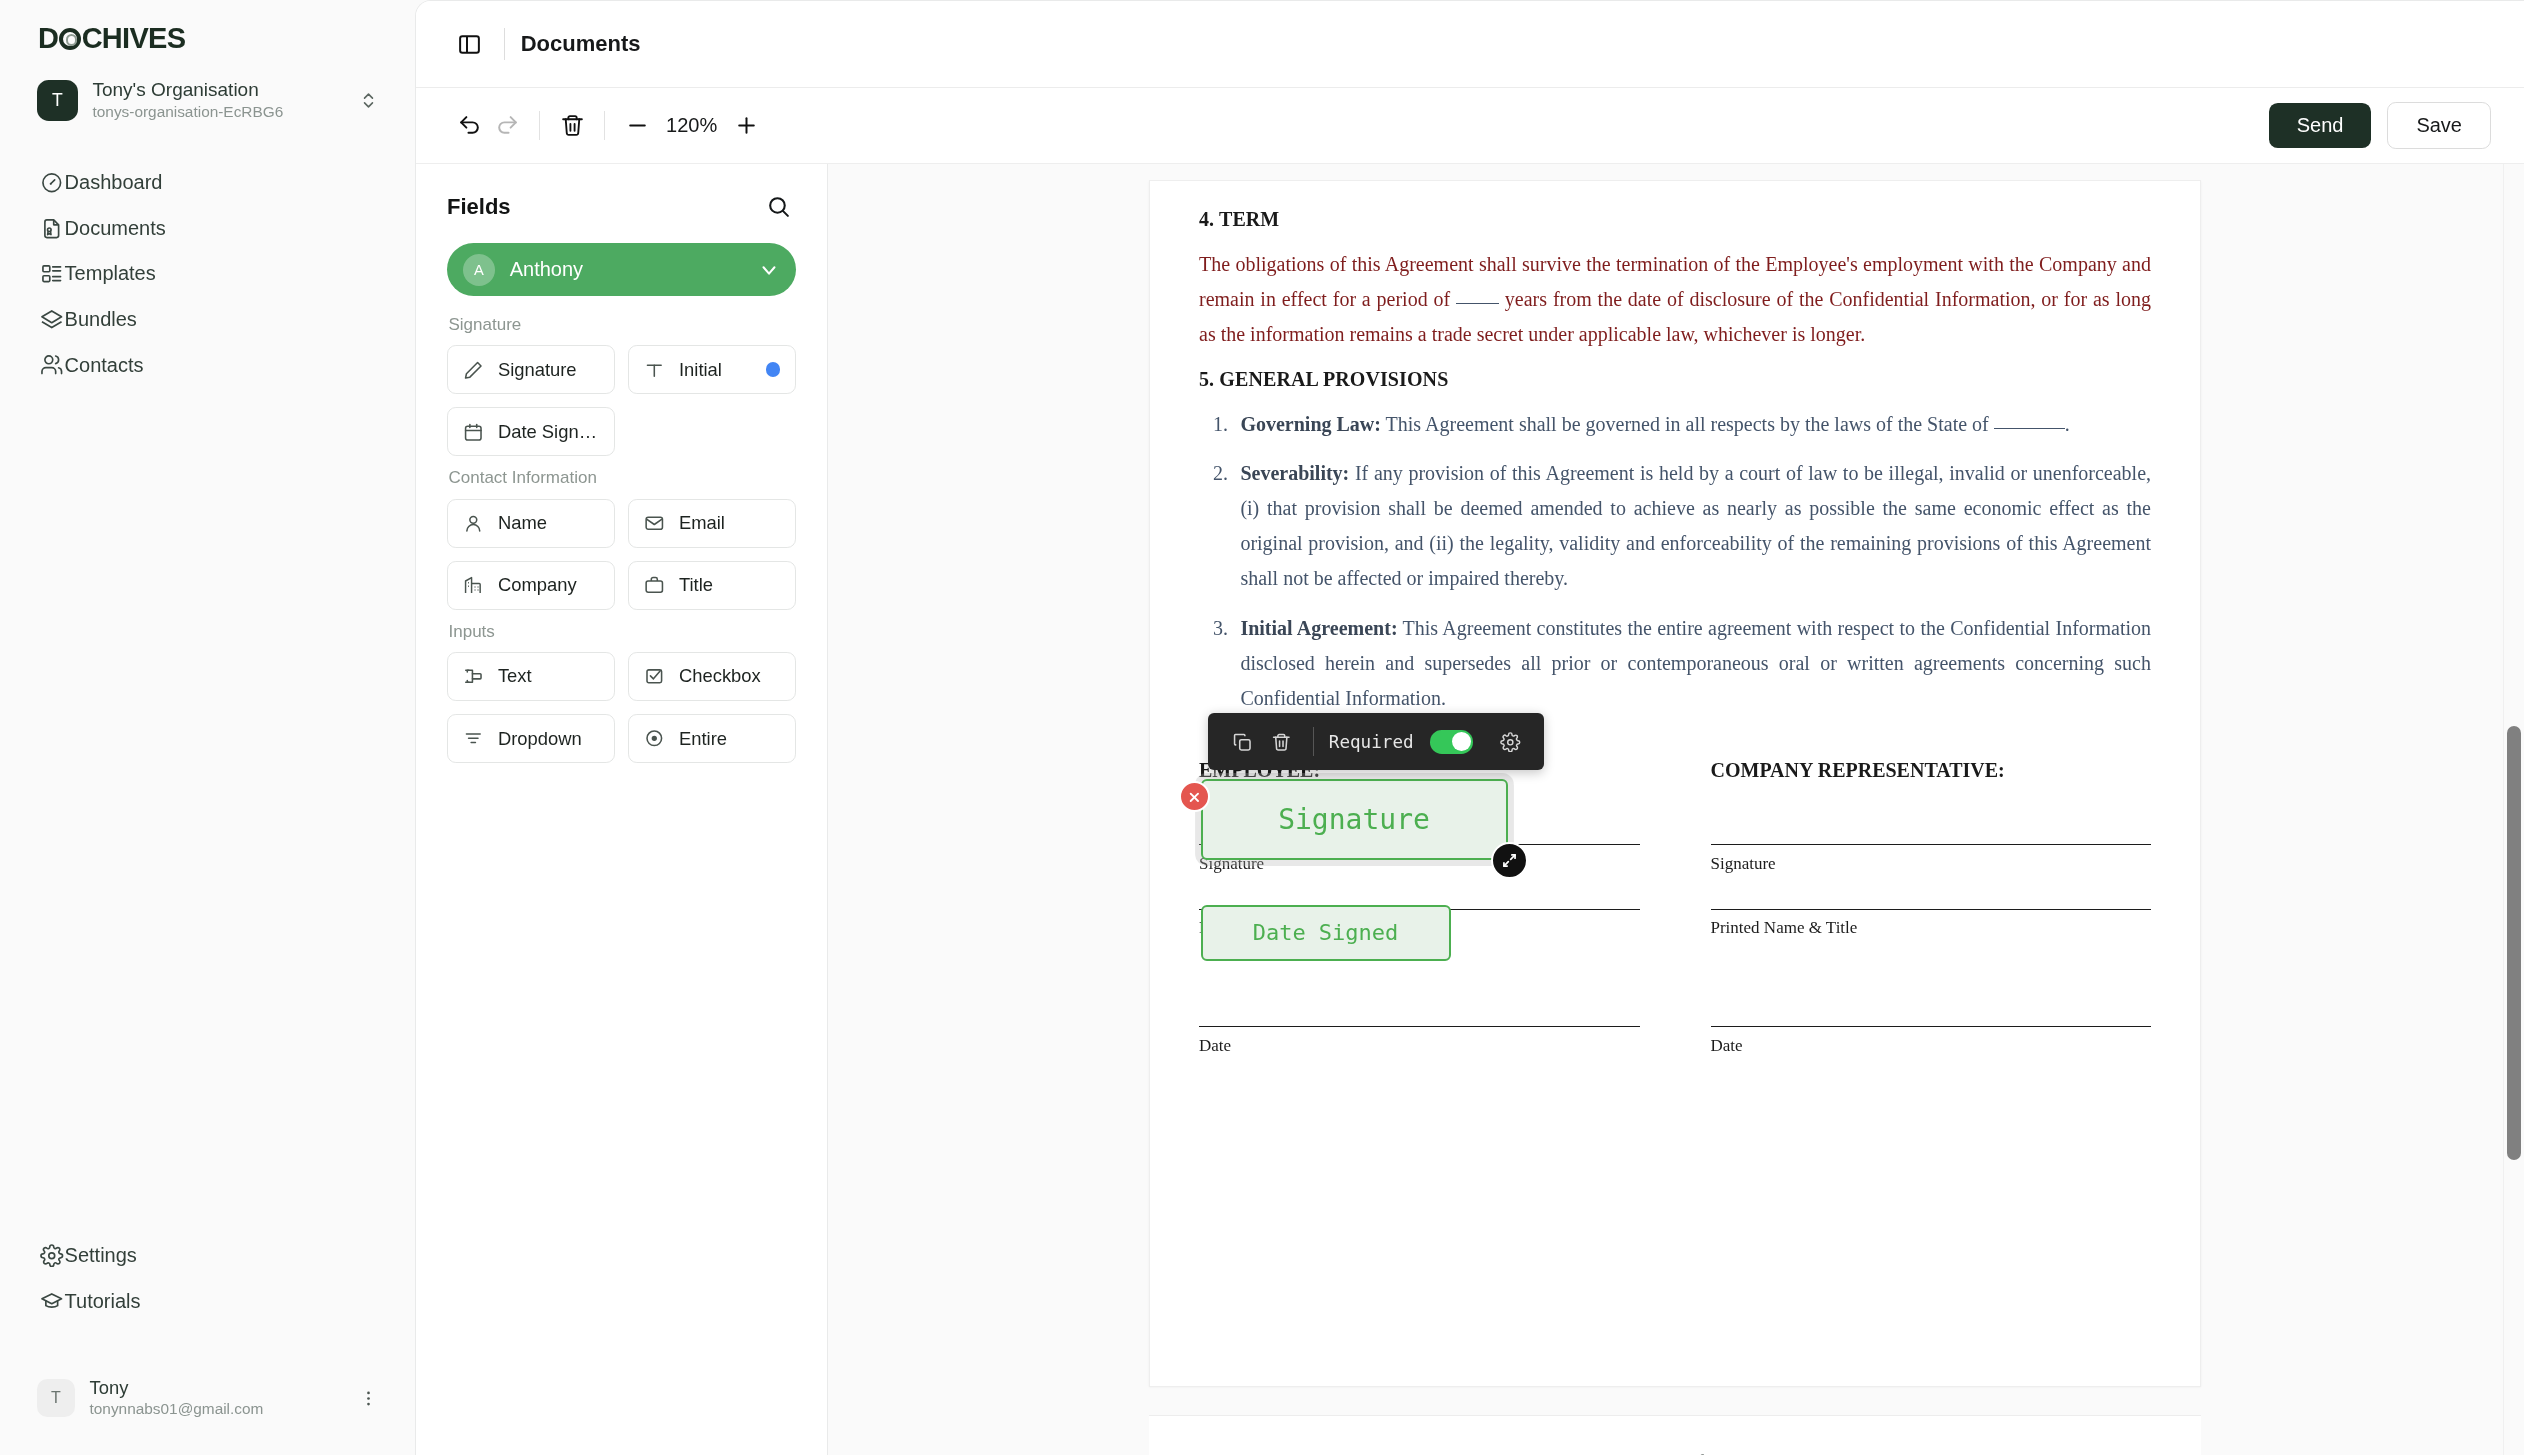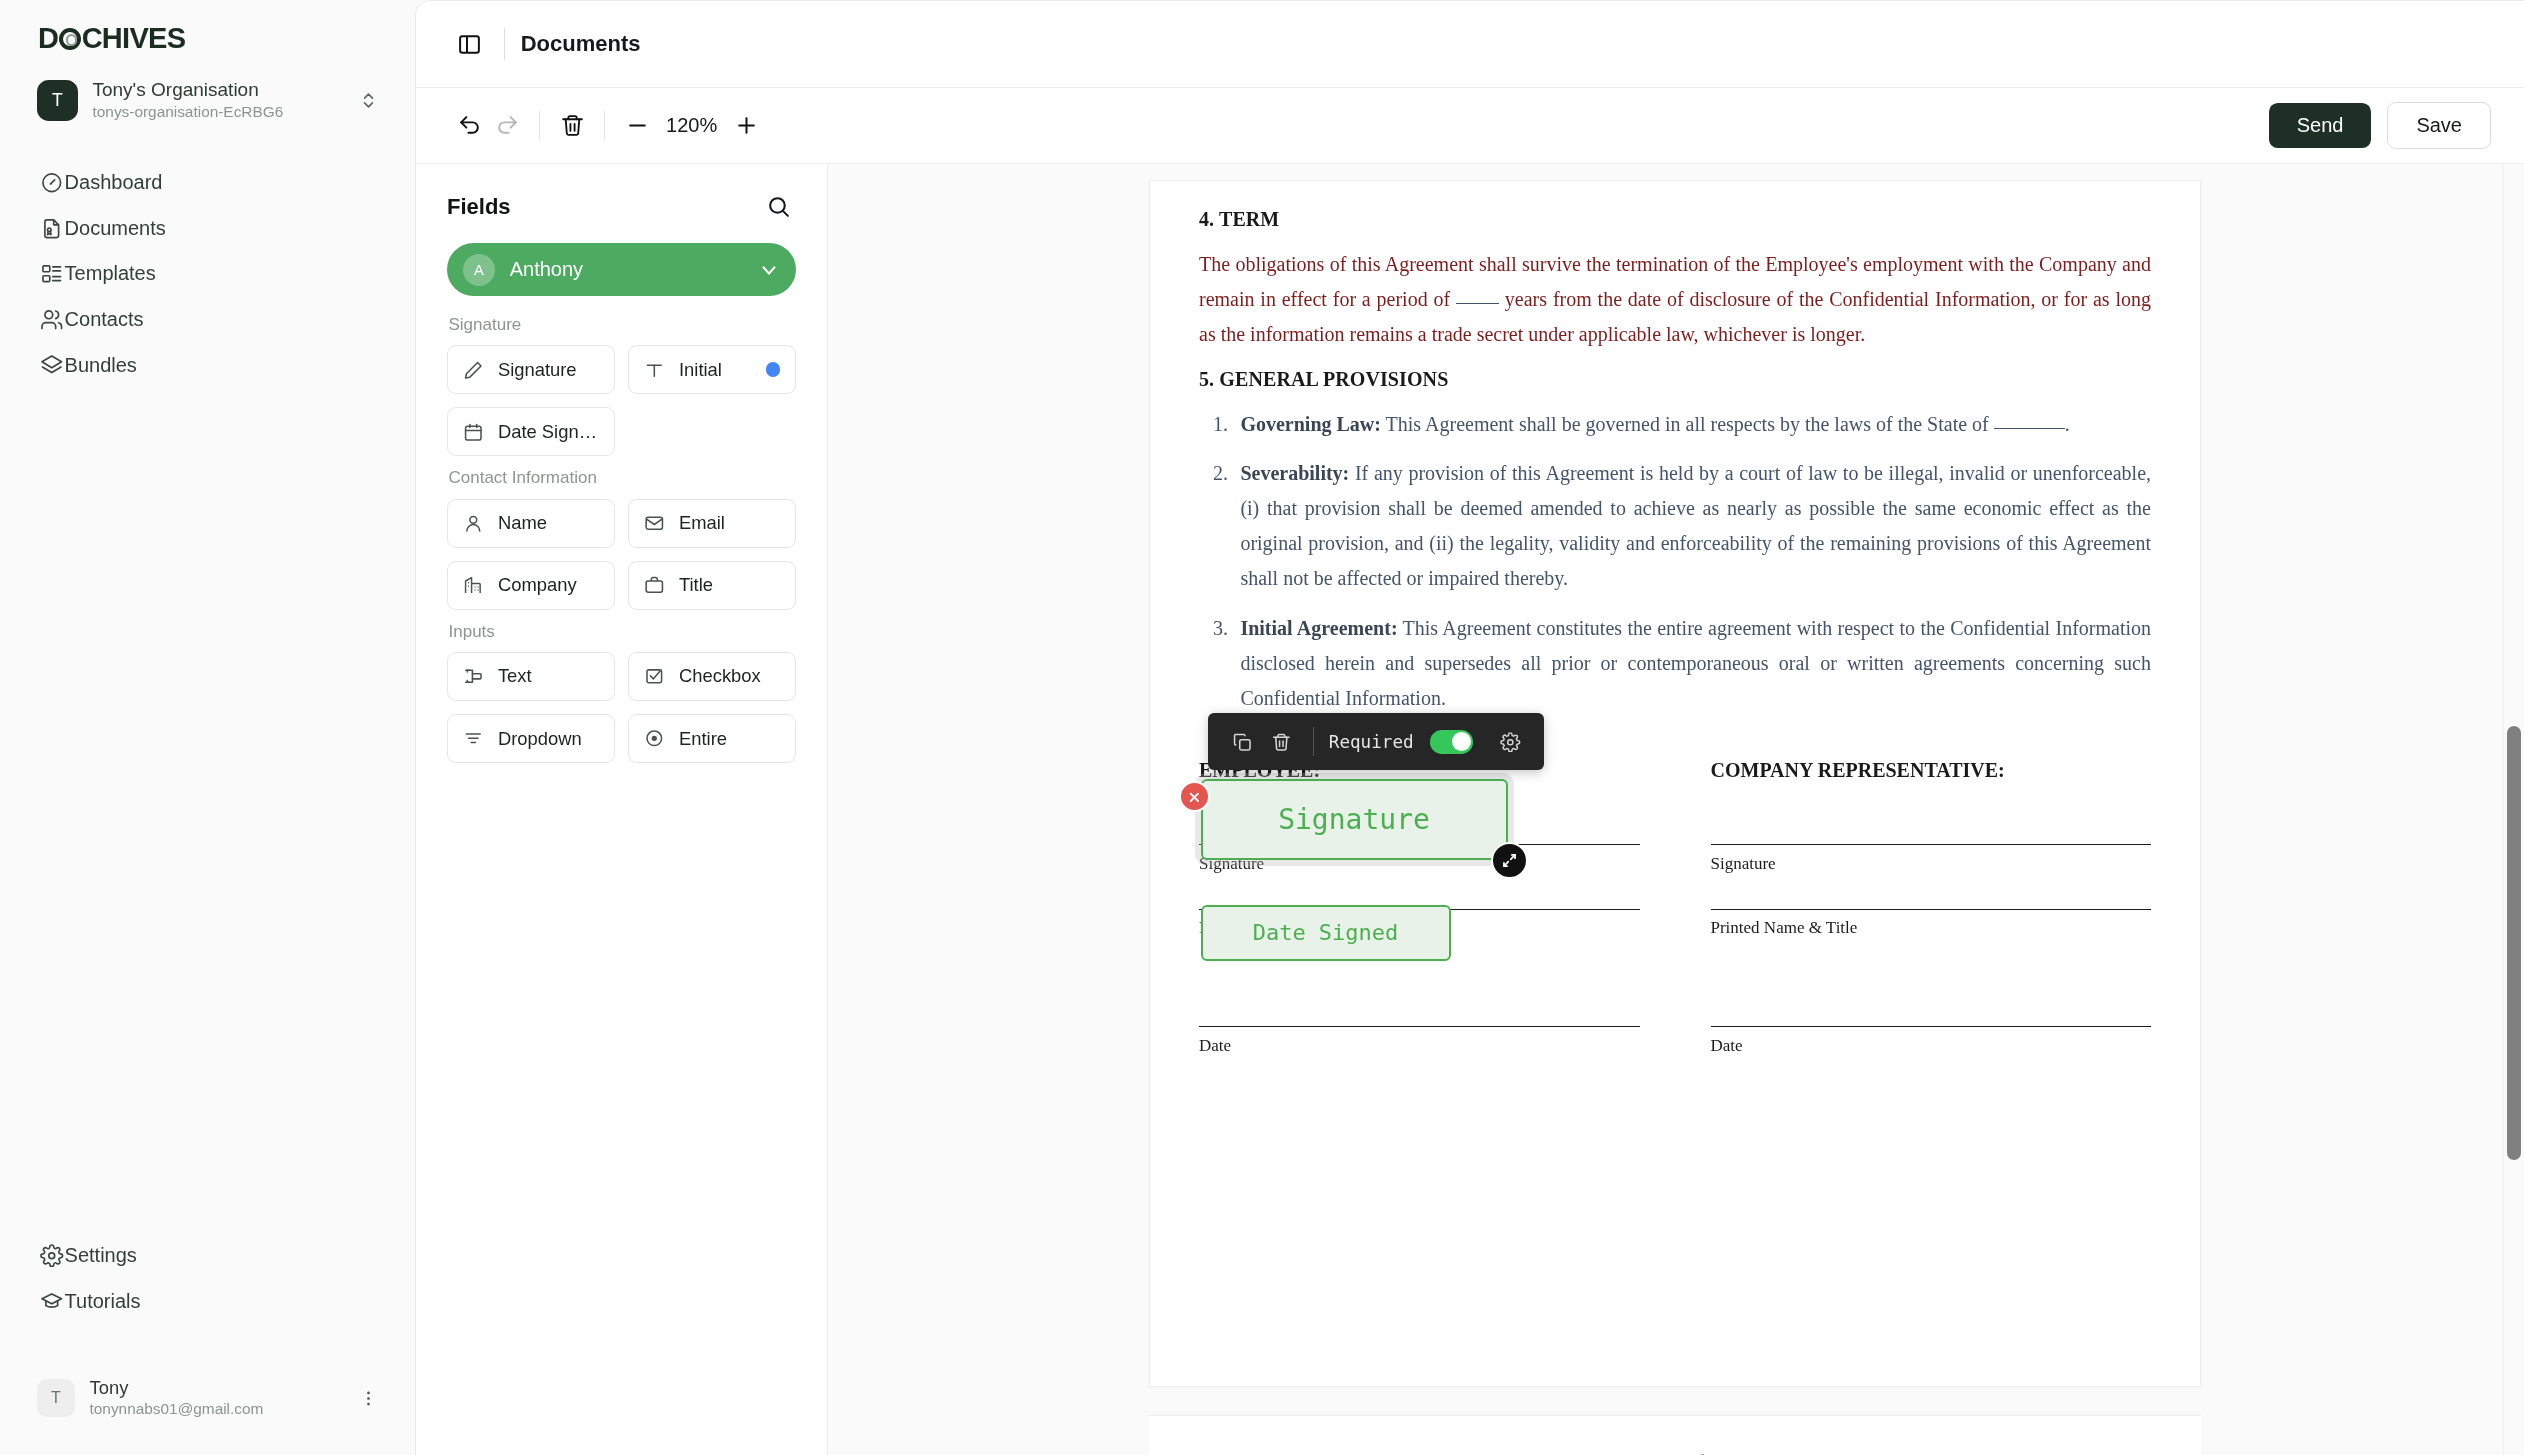--- a/index.html
+++ b/index.html
@@ -326,37 +326,37 @@
           <svg width="23.5" height="23.5" viewBox="0 0 24 24" fill="none" stroke="currentColor" stroke-width="1.7" stroke-linecap="round">
               <rect x="3" y="4" width="7" height="6" rx="1"></rect>
               <rect x="3" y="14" width="7" height="6" rx="1"></rect>
               <path d="M13 5h8M13 9h8M13 15h8M13 19h8"></path>
             </svg>
         </span>
         <span class="nav-label">Templates</span>
       </div>
       <div class="nav-item">
         <span class="nav-icon">
+          <svg width="23.5" height="23.5" viewBox="0 0 24 24" fill="none" stroke="currentColor" stroke-width="1.7" stroke-linejoin="round">
+              <polygon points="12 3 2 9 12 15 22 9 12 3"></polygon>
+              <polyline points="2 14 12 20 22 14"></polyline>
+            </svg>
+        </span>
+        <span class="nav-label">Bundles</span>
+      </div>
+      <div class="nav-item">
+        <span class="nav-icon">
           <svg width="23.5" height="23.5" viewBox="0 0 24 24" fill="none" stroke="currentColor" stroke-width="1.7" stroke-linecap="round" stroke-linejoin="round">
               <path d="M16 21v-2a4 4 0 0 0-4-4H6a4 4 0 0 0-4 4v2"></path>
               <circle cx="9" cy="7" r="4"></circle>
               <path d="M22 21v-2a4 4 0 0 0-3-3.87"></path>
               <path d="M16 3.13a4 4 0 0 1 0 7.75"></path>
             </svg>
         </span>
         <span class="nav-label">Contacts</span>
-      </div>
-      <div class="nav-item">
-        <span class="nav-icon">
-          <svg width="23.5" height="23.5" viewBox="0 0 24 24" fill="none" stroke="currentColor" stroke-width="1.7" stroke-linejoin="round">
-              <polygon points="12 3 2 9 12 15 22 9 12 3"></polygon>
-              <polyline points="2 14 12 20 22 14"></polyline>
-            </svg>
-        </span>
-        <span class="nav-label">Bundles</span>
       </div>
     </nav>
 
     <div class="nav-bottom">
       <div class="nav-item">
         <span class="nav-icon">
           <svg width="23.5" height="23.5" viewBox="0 0 24 24" fill="none" stroke="currentColor" stroke-width="1.7" stroke-linejoin="round">
               <circle cx="12" cy="12" r="3"></circle>
               <path d="M19.4 15a1.65 1.65 0 0 0 .33 1.82l.06.06a2 2 0 1 1-2.83 2.83l-.06-.06a1.65 1.65 0 0 0-1.82-.33 1.65 1.65 0 0 0-1 1.51V21a2 2 0 1 1-4 0v-.09A1.65 1.65 0 0 0 9 19.4a1.65 1.65 0 0 0-1.82.33l-.06.06a2 2 0 1 1-2.83-2.83l.06-.06a1.65 1.65 0 0 0 .33-1.82 1.65 1.65 0 0 0-1.51-1H3a2 2 0 1 1 0-4h.09A1.65 1.65 0 0 0 4.6 9a1.65 1.65 0 0 0-.33-1.82l-.06-.06a2 2 0 1 1 2.83-2.83l.06.06A1.65 1.65 0 0 0 9 4.6h.09A1.65 1.65 0 0 0 10 3.09V3a2 2 0 1 1 4 0v.09a1.65 1.65 0 0 0 1 1.51 1.65 1.65 0 0 0 1.82-.33l.06-.06a2 2 0 1 1 2.83 2.83l-.06.06A1.65 1.65 0 0 0 19.4 9v.09a1.65 1.65 0 0 0 1.51 1H21a2 2 0 1 1 0 4h-.09a1.65 1.65 0 0 0-1.51 1z"></path>
             </svg>

